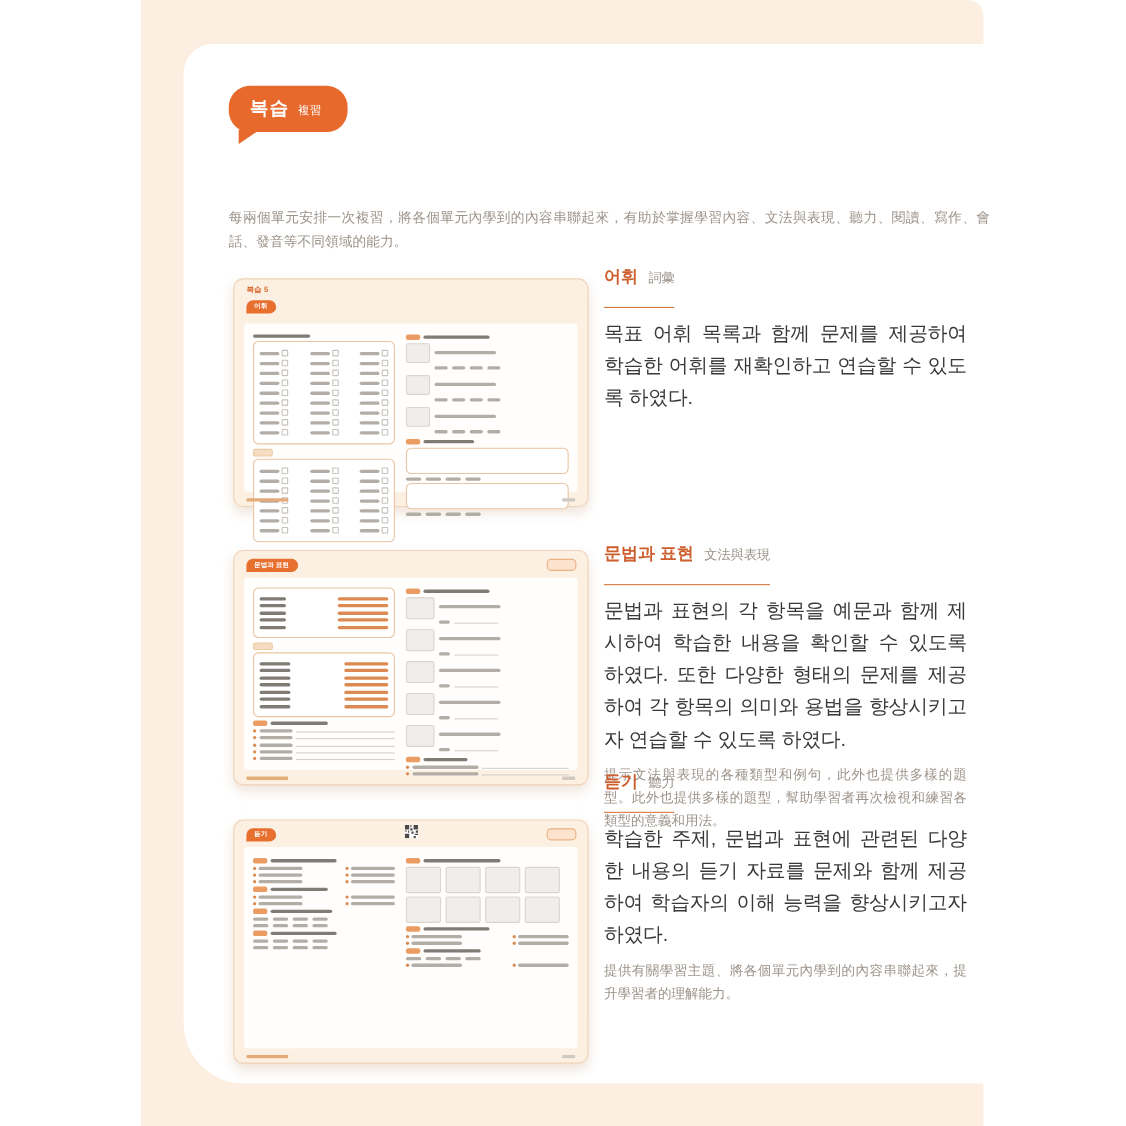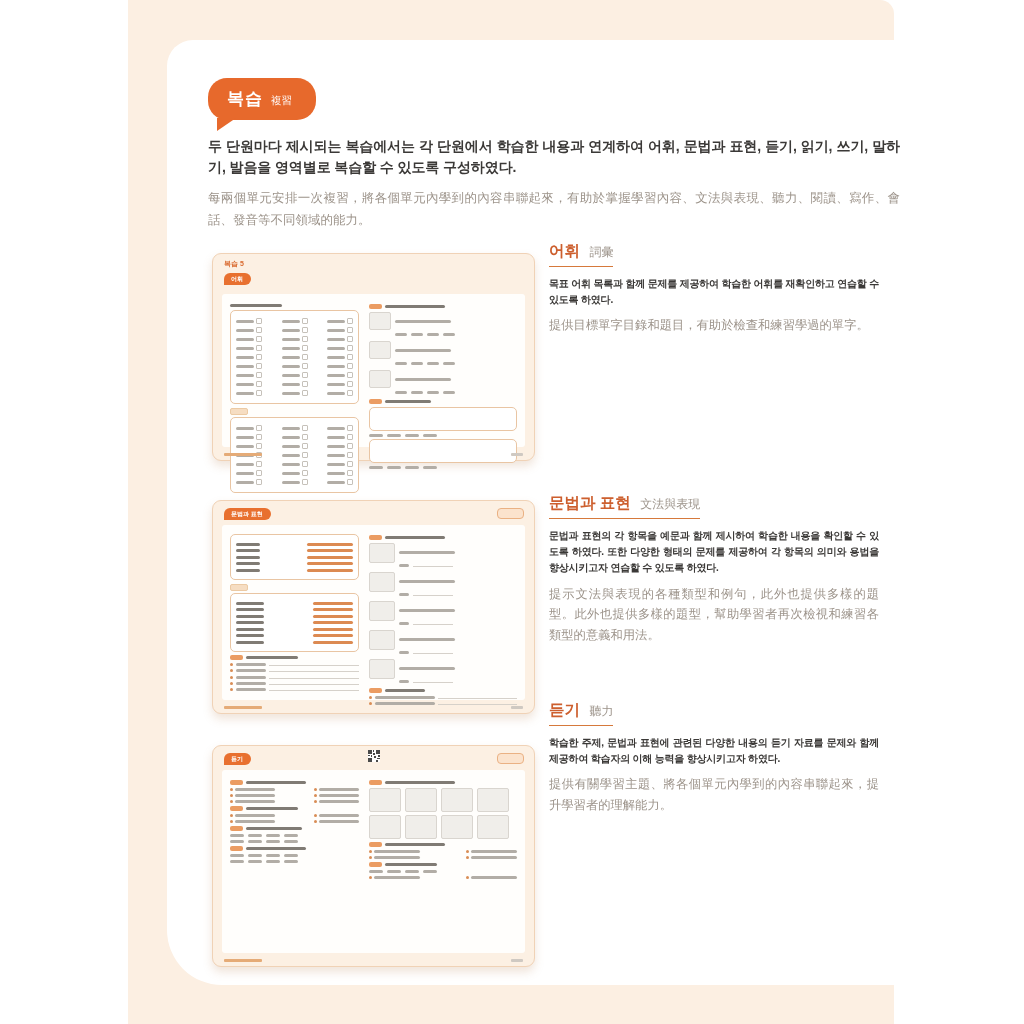--- a/index.html
+++ b/index.html
@@ -20,24 +20,24 @@
   .bubble .zh{font-size:10.5px;margin-left:8px;font-weight:400;opacity:.97}
 
   .intro-ko{position:absolute;left:41px;top:96px;width:692px;font-size:14px;font-weight:700;
             color:#3b3937;line-height:1.52;text-align:justify;letter-spacing:-.1px}
   .intro-zh{position:absolute;left:41px;top:148px;width:692px;font-size:12.5px;color:#9c938a;
             line-height:1.72;text-align:justify}
 
   
   .sec{position:absolute;left:382px;width:330px}
   #s1{top:201px}#s2{top:453px}#s3{top:660px}
-  .title{display:inline-block;border-bottom:1px solid #d6793b;padding-bottom:4px}
+  .title{display:inline-block;border-bottom:1px solid #d6793b;padding-bottom:17px}
   .title .ko{font-size:15.5px;font-weight:700;color:#cd5f2e}
   .title .zh{font-size:12px;color:#9c938a;margin-left:5px;font-weight:400}
-  .bko{margin-top:9px;font-size:10px;font-weight:700;color:#3b3937;line-height:1.62;
+  .bko{margin-top:9px;font-size:18px;font-weight:400;color:#3b3937;line-height:1.62;
        text-align:justify;letter-spacing:-.2px}
   .bzh{margin-top:7px;font-size:12.3px;color:#9c938a;line-height:1.7;text-align:justify}
 
   
   .thumb{position:absolute;left:45px;width:321px;background:#fcf0e3;border:1px solid #f0d2b6;
          border-radius:9px;box-shadow:0 5px 10px rgba(185,134,88,.22)}
   #t1{top:213px;height:206px}
   #t2{top:460px;height:212px}
   #t3{top:705px;height:220px}
   .tinner{position:absolute;left:9px;right:9px;bottom:13px;background:#fffefc;border-radius:3px}
@@ -82,21 +82,20 @@
 </head>
 <body>
 
 <div class="panel"></div>
 <div class="card">
 
   <div class="bubble">
     <span class="ko">복습</span>
     <span class="zh">複習</span>
   </div>
-  <div class="intro-ko">두 단원마다 제시되는 복습에서는 각 단원에서 학습한 내용과 연계하여 어휘, 문법과 표현, 듣기, 읽기, 쓰기, 말하기, 발음을 영역별로 복습할 수 있도록 구성하였다.</div>
   <div class="intro-zh">每兩個單元安排一次複習，將各個單元內學到的內容串聯起來，有助於掌握學習內容、文法與表現、聽力、閱讀、寫作、會話、發音等不同領域的能力。</div>
 
   <div class="thumb" id="t1">
     <div class="ptitle">복습 5</div>
     <div class="ttab">어휘</div>
     <div class="tinner">
       <div class="tcols">
         <div class="colL">
           <div class="qhead">
               <span class="b bd w52"></span>
@@ -730,21 +729,20 @@
     <div class="tfootL"></div>
     <div class="tfootR"></div>
   </div>
 
   <div class="sec" id="s1">
     <div class="title">
       <span class="ko">어휘</span>
       <span class="zh">詞彙</span>
     </div>
     <div class="bko">목표 어휘 목록과 함께 문제를 제공하여 학습한 어휘를 재확인하고 연습할 수 있도록 하였다.</div>
-    <div class="bzh">提供目標單字目錄和題目，有助於檢查和練習學過的單字。</div>
   </div>
 
   <div class="sec" id="s2">
     <div class="title">
       <span class="ko">문법과 표현</span>
       <span class="zh">文法與表現</span>
     </div>
     <div class="bko">문법과 표현의 각 항목을 예문과 함께 제시하여 학습한 내용을 확인할 수 있도록 하였다. 또한 다양한 형태의 문제를 제공하여 각 항목의 의미와 용법을 향상시키고자 연습할 수 있도록 하였다.</div>
     <div class="bzh">提示文法與表現的各種類型和例句，此外也提供多樣的題型。此外也提供多樣的題型，幫助學習者再次檢視和練習各類型的意義和用法。</div>
   </div>

